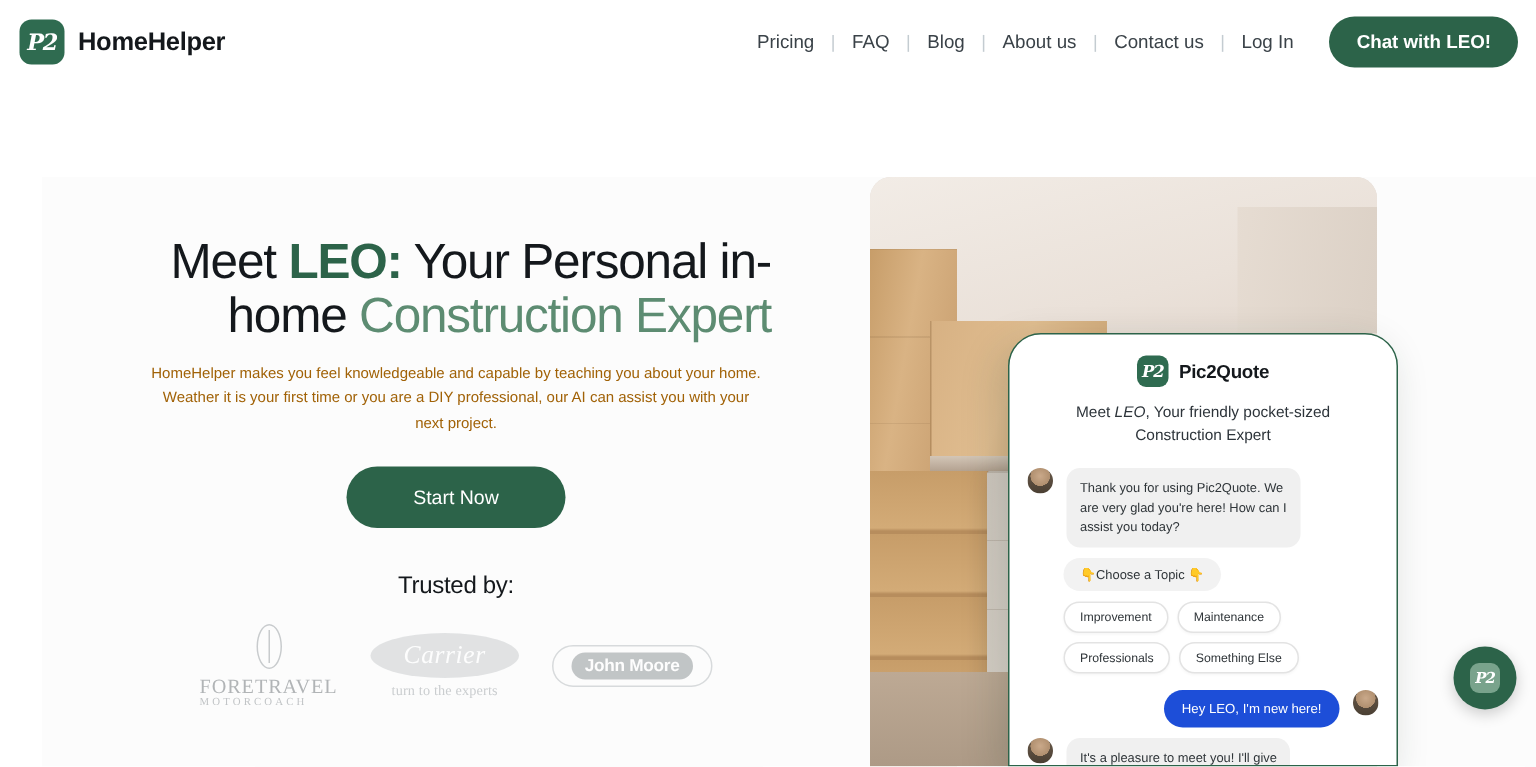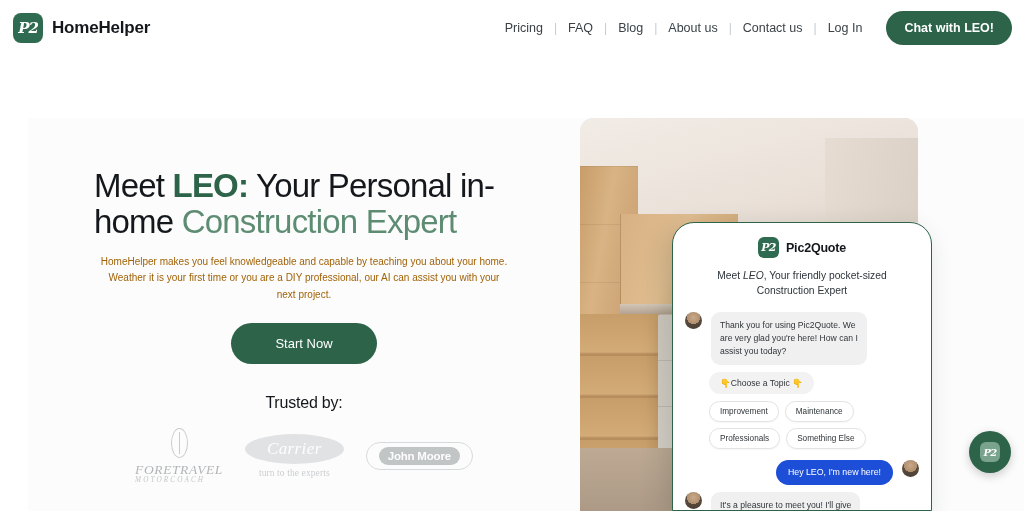--- a/index.html
+++ b/index.html
@@ -42,43 +42,43 @@
   
   #hero {
     position: absolute; left: 28px; top: 118px; width: 996px; height: 393px;
     background: #fcfcfc; overflow: hidden;
   }
   #hero-left {
     position: absolute; left: 0; top: 0; width: 552px; height: 393px;
     display: flex; flex-direction: column; align-items: center; padding-top: 38px;
   }
   #headline {
-    width: 420px; text-align: left; line-height: 1.08;
-    font-size: 33px; font-weight: 400; color: #14181c; letter-spacing: -0.8px; margin-top: 12px;
+    width: 420px; text-align: right; line-height: 1.08;
+    font-size: 33px; font-weight: 400; color: #14181c; letter-spacing: -0.8px;
   }
   .hl-leo { color: #2c6349; font-weight: 700; }
   .hl-expert { color: #5d8c72; }
   #subcopy {
     margin-top: 15px; width: 410px; text-align: center;
     font-size: 10px; line-height: 1.62; color: #a16207;
   }
   #start-now {
     margin-top: 20px; background: #2c6349; color: #ffffff;
     font-size: 13px; padding: 13px 44px; border-radius: 999px;
     border: none; cursor: pointer;
   }
   #trusted-title {
     margin-top: 30px; font-size: 16px; font-weight: 400; color: #14181c; letter-spacing: -0.2px;
   }
   #logo-row {
     margin-top: 16px; display: flex; align-items: center; justify-content: center;
     gap: 22px; opacity: 0.52;
   }
   .logo-cell { display: flex; flex-direction: column; align-items: center; justify-content: center; }
-  .logo-foretravel { display: flex; gap: 5px; font-style: italic; }
+  .logo-foretravel { display: flex; gap: 5px; }
   .ft-leaf {
     width: 17px; height: 30px; border-radius: 50% 50% 50% 50% / 50% 50% 50% 50%;
     border: 1.4px solid #9aa0a4; position: relative;
   }
   .ft-leaf::before {
     content: ""; position: absolute; left: 50%; top: 3px; bottom: 3px;
     width: 1px; background: #9aa0a4;
   }
   .ft-text { display: flex; flex-direction: column; line-height: 1.05; }
   .ft-main { font-family: "Liberation Serif", serif; font-size: 13.5px; letter-spacing: 0.6px; color: #6e7478; }

